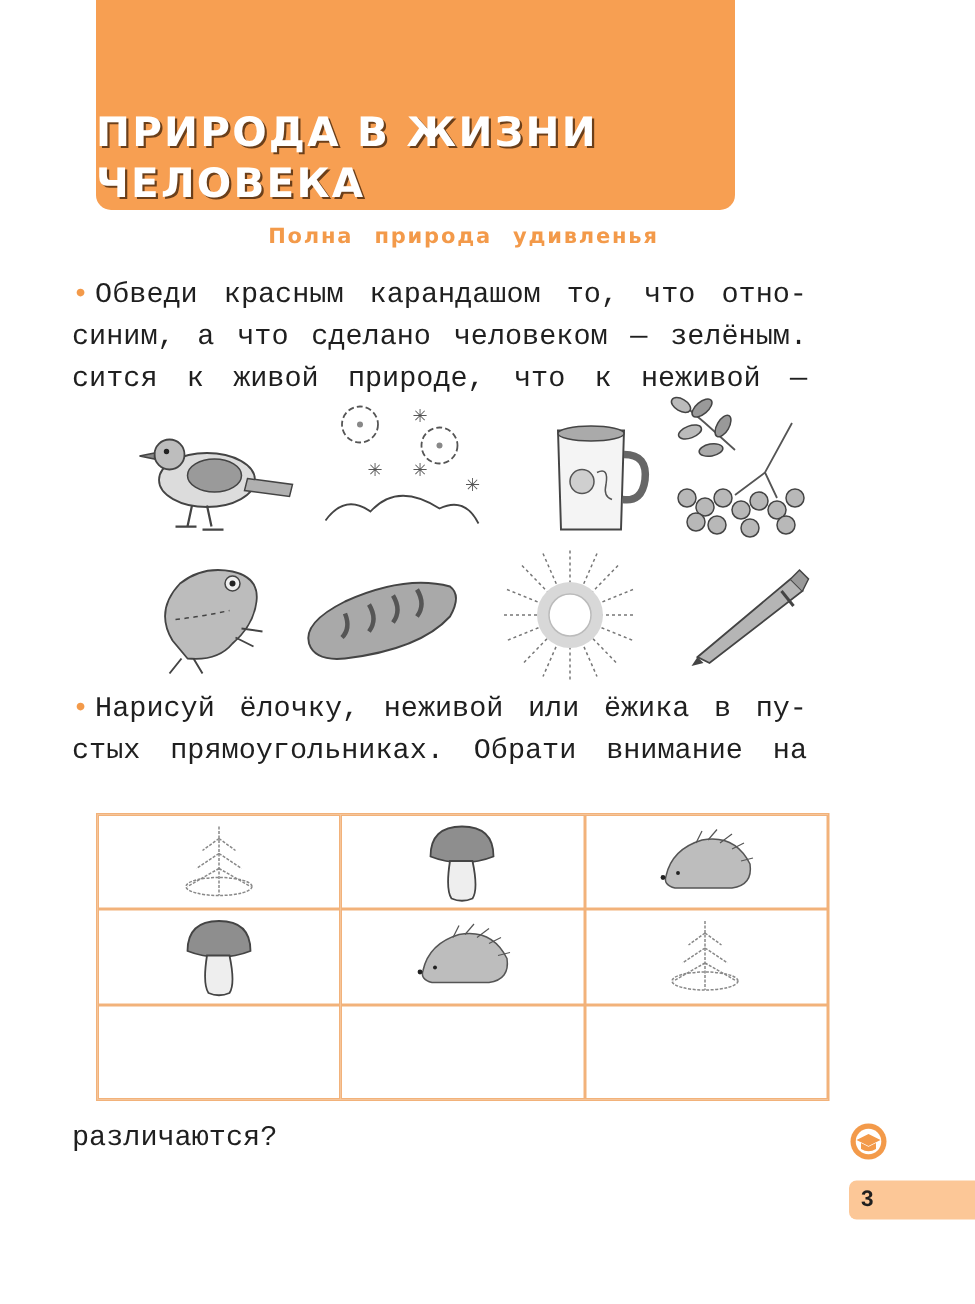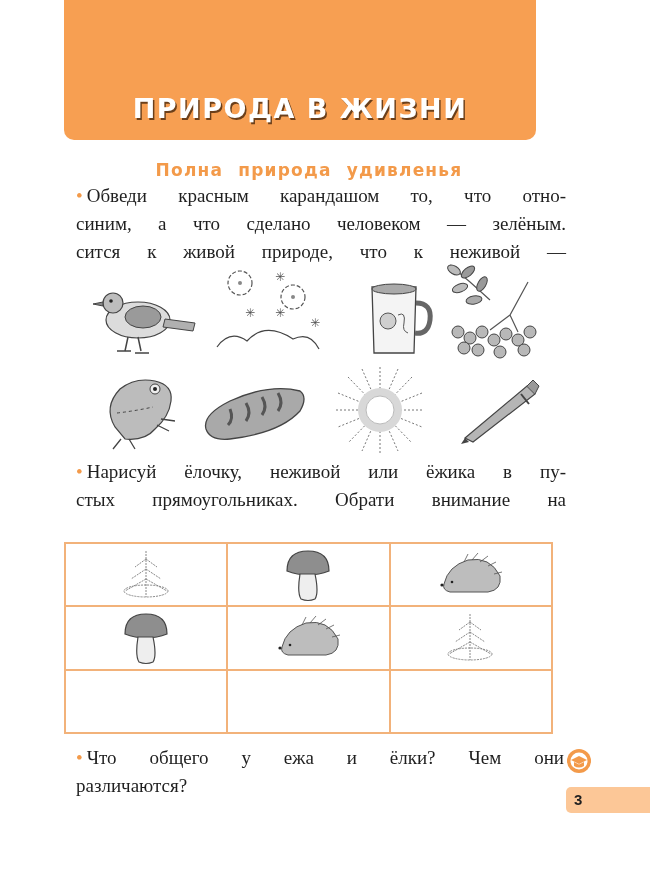--- a/index.html
+++ b/index.html
@@ -2,42 +2,41 @@
 <html><head>
   <meta charset="utf-8">
   <style>
     html, body { margin: 0; padding: 0; background: #ffffff; }
     body {
       width: 650px; height: 869px; position: relative; overflow: hidden;
       font-family: "DejaVu Sans", "Liberation Sans", sans-serif;
       color: #1f1f1f;
     }
     .header-box {
-      position: absolute; left: 64px; top: 0; width: 472px; height: 140px;
+      position: absolute; left: 64px; top: 0; width: 426px; height: 140px;
       background: #f79f52; border-radius: 0 0 10px 10px;
-      display: flex; flex-direction: column; align-items: center; justify-content: flex-end;
-      padding-bottom: 14px; box-sizing: border-box;
+      display: flex; flex-direction: column; align-items: flex-start; justify-content: flex-end;
+      box-sizing: border-box;
     }
     .header-title {
       color: #ffffff; font-weight: bold; font-size: 27px; line-height: 34px;
       letter-spacing: 1.5px; text-align: center;
       text-shadow: 1.5px 1.5px 0 #6b3f1a;
       font-family: "DejaVu Sans", sans-serif;
     }
     .section-title {
       position: absolute; left: 64px; width: 490px; top: 150px;
-      text-align: center; color: #f39a4a; font-weight: bold; font-size: 17px;
+      text-align: center; color: #f39a4a; font-weight: bold; font-size: 14px;
       letter-spacing: 1.2px; word-spacing: 8px;
       font-family: "DejaVu Sans", sans-serif;
-      margin-top: 10px;
     }
     .para {
-      position: absolute; left: 76px; width: 490px;
+      position: absolute; left: 48px; width: 490px;
       font-size: 19px; line-height: 28px; text-align: justify;
-      font-family: Liberation Serif, serif; color: #1f1f1f;
+      font-family: Liberation Mono, monospace; color: #1f1f1f;
     }
     .para .line { display: block; text-align: justify; text-align-last: justify; white-space: nowrap; }
     .para .line.last { text-align-last: left; }
     .bullet { color: #f39a4a; margin-right: 4px; }
     .p1 { top: 182px; }
     .p2 { top: 458px; }
     .p3 { top: 744px; width: 488px; }
     .pics {
       position: absolute; left: 80px; top: 262px; width: 480px; height: 195px;
     }
@@ -55,20 +54,21 @@
       font-weight: bold; font-size: 15px; color: #1f1f1f;
       line-height: 26px; padding-left: 8px; box-sizing: border-box;
       font-family: "Liberation Sans", sans-serif;
     }
   </style>
 </head>
 <body>
 
 <div class="header-box">
   <div class="header-title">ПРИРОДА В ЖИЗНИ</div>
+  <div class="header-title">ЧЕЛОВЕКА</div>
 </div>
 
 <div class="section-title">Полна природа удивленья</div>
 
 <div class="para p1">
   <span class="line"><span class="bullet">•</span><span>Обведи красным карандашом то, что отно-</span></span>
   <span class="line">синим, а что сделано человеком — зелёным.</span>
   <span class="line">сится к живой природе, что к неживой —</span>
 </div>
 
@@ -249,21 +249,20 @@
       </g>
     </svg>
   </div>
 
   <div class="cell"></div>
   <div class="cell"></div>
   <div class="cell"></div>
 </div>
 
 <div class="para p3">
-  <span class="line"><span class="bullet">•</span><span>Что общего у ежа и ёлки? Чем они</span></span>
   <span class="line last">различаются?</span>
 </div>
 
 <div class="tip-icon">
   <svg width="26" height="26" viewBox="0 0 26 26">
     <circle cx="13" cy="13" r="12" fill="#f39a4a"></circle>
     <circle cx="13" cy="13" r="8.5" fill="#ffffff"></circle>
     <path d="M5 12 L13 8 L21 12 L13 16 Z" fill="#f39a4a"></path>
     <path d="M8 14 L8 18 Q13 21 18 18 L18 14 L13 16.5 Z" fill="#f39a4a"></path>
   </svg>

